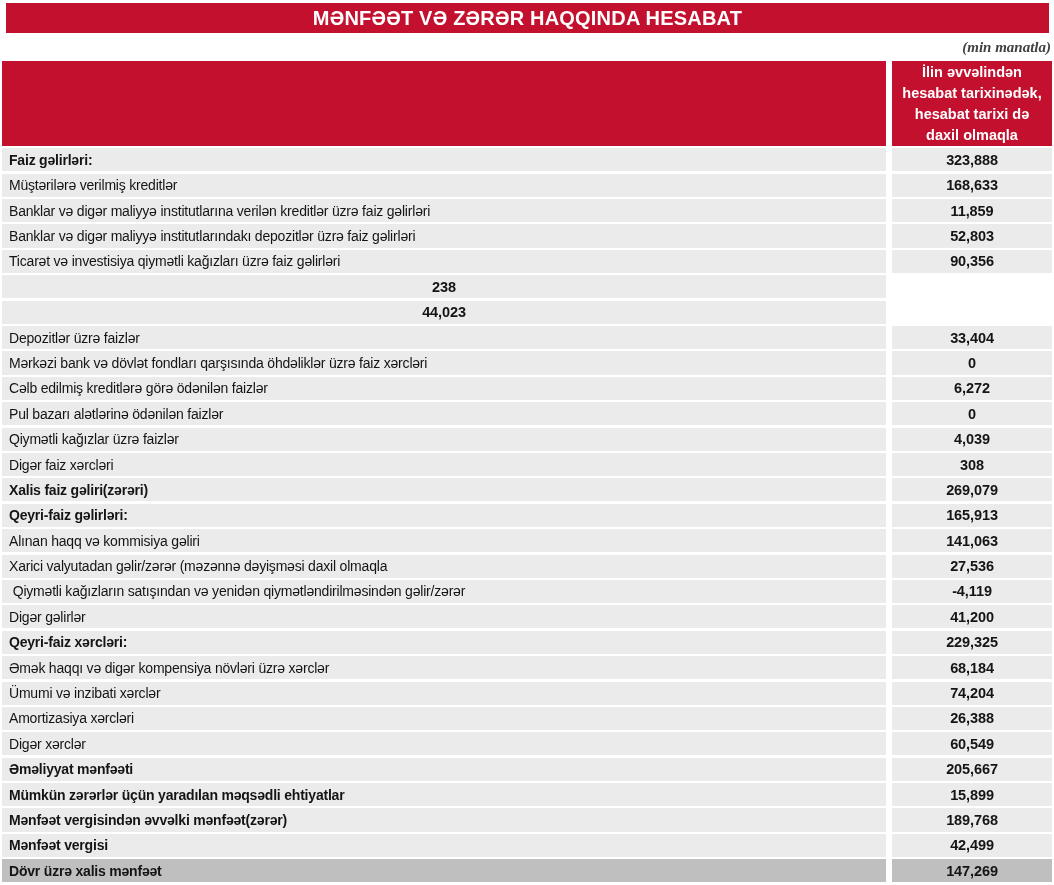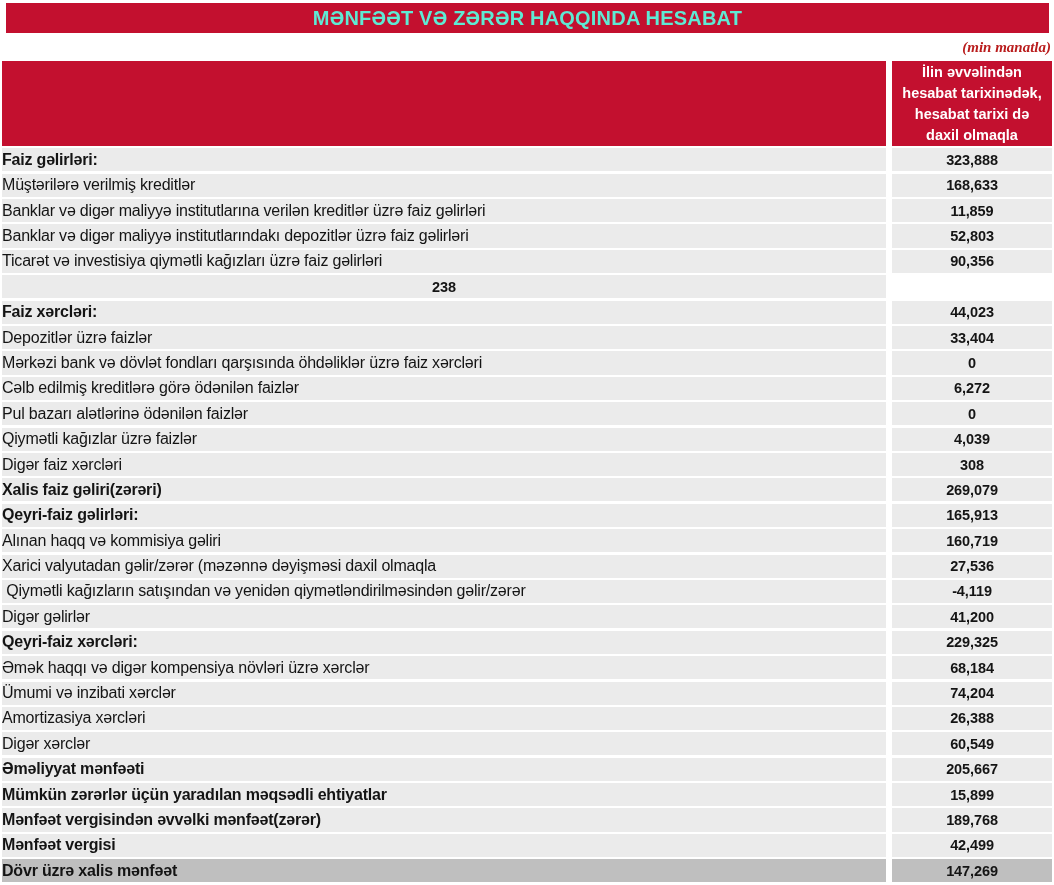--- a/index.html
+++ b/index.html
@@ -18,32 +18,32 @@
     overflow:hidden;
   }
   .page{width:1054px;height:885px;}
 
   
   .title-bar{
     margin:3px 5px 0 6px;
     height:30px;
     background:var(--red);
     display:flex;align-items:center;justify-content:center;
-    color:#5eead4;
+    color:#ffffff;
     font-size:20px;font-weight:bold;letter-spacing:.2px;
   }
 
   
   .unit-note{
     height:28px;
     display:flex;align-items:center;justify-content:flex-end;
     padding-right:3px;
     font-family:"Liberation Serif", serif;
     font-style:italic;font-weight:bold;
-    font-size:15px;color:#b91c1c;
+    font-size:15px;color:#404040;
   }
 
   
   .pnl-table{margin:0 2px;border-radius:27px;}
   .grid{
     display:grid;
     grid-template-columns:884px 160px;
     column-gap:6px;
   }
   .cell{display:flex;align-items:center;}
@@ -53,21 +53,22 @@
   .value-head{
     justify-content:center;text-align:center;
     color:#fff;font-weight:bold;
     font-size:14.5px;line-height:21px;
     padding:0 7px;
   }
 
   .body-row{height:23.1px;margin-top:2.3px;}
   .body-row .cell{background:var(--row-bg);height:100%;}
   .label-cell{
-    font-size:16px;
+    padding-left:7px;
+    font-size:14px;
     letter-spacing:-0.2px;
     white-space:pre-wrap;
     overflow:hidden;
   }
   .value-cell{
     justify-content:center;
     font-size:14.5px;
     letter-spacing:-0.1px;
     font-weight:bold;
   }
@@ -109,21 +110,20 @@
     <div class="cell value-cell">52,803</div>
   </div>
         <div class="grid body-row">
     <div class="cell label-cell">Ticarət və investisiya qiymətli kağızları üzrə faiz gəlirləri</div>
     <div class="cell value-cell">90,356</div>
   </div>
         <div class="grid body-row">
     <div class="cell value-cell">238</div>
   </div>
         <div class="grid body-row bold">
-    <div class="cell label-cell">Faiz xərcləri:</div>
     <div class="cell value-cell">44,023</div>
   </div>
         <div class="grid body-row">
     <div class="cell label-cell">Depozitlər üzrə faizlər</div>
     <div class="cell value-cell">33,404</div>
   </div>
         <div class="grid body-row">
     <div class="cell label-cell">Mərkəzi bank və dövlət fondları qarşısında öhdəliklər üzrə faiz xərcləri</div>
     <div class="cell value-cell">0</div>
   </div>
@@ -146,21 +146,21 @@
         <div class="grid body-row bold">
     <div class="cell label-cell">Xalis faiz gəliri(zərəri)</div>
     <div class="cell value-cell">269,079</div>
   </div>
         <div class="grid body-row bold">
     <div class="cell label-cell">Qeyri-faiz gəlirləri:</div>
     <div class="cell value-cell">165,913</div>
   </div>
         <div class="grid body-row">
     <div class="cell label-cell">Alınan haqq və kommisiya gəliri</div>
-    <div class="cell value-cell">160,719</div>
+    <div class="cell value-cell">141,063</div>
   </div>
         <div class="grid body-row">
     <div class="cell label-cell">Xarici valyutadan gəlir/zərər (məzənnə dəyişməsi daxil olmaqla</div>
     <div class="cell value-cell">27,536</div>
   </div>
         <div class="grid body-row">
     <div class="cell label-cell"> Qiymətli kağızların satışından və yenidən qiymətləndirilməsindən gəlir/zərər</div>
     <div class="cell value-cell">-4,119</div>
   </div>
         <div class="grid body-row">

